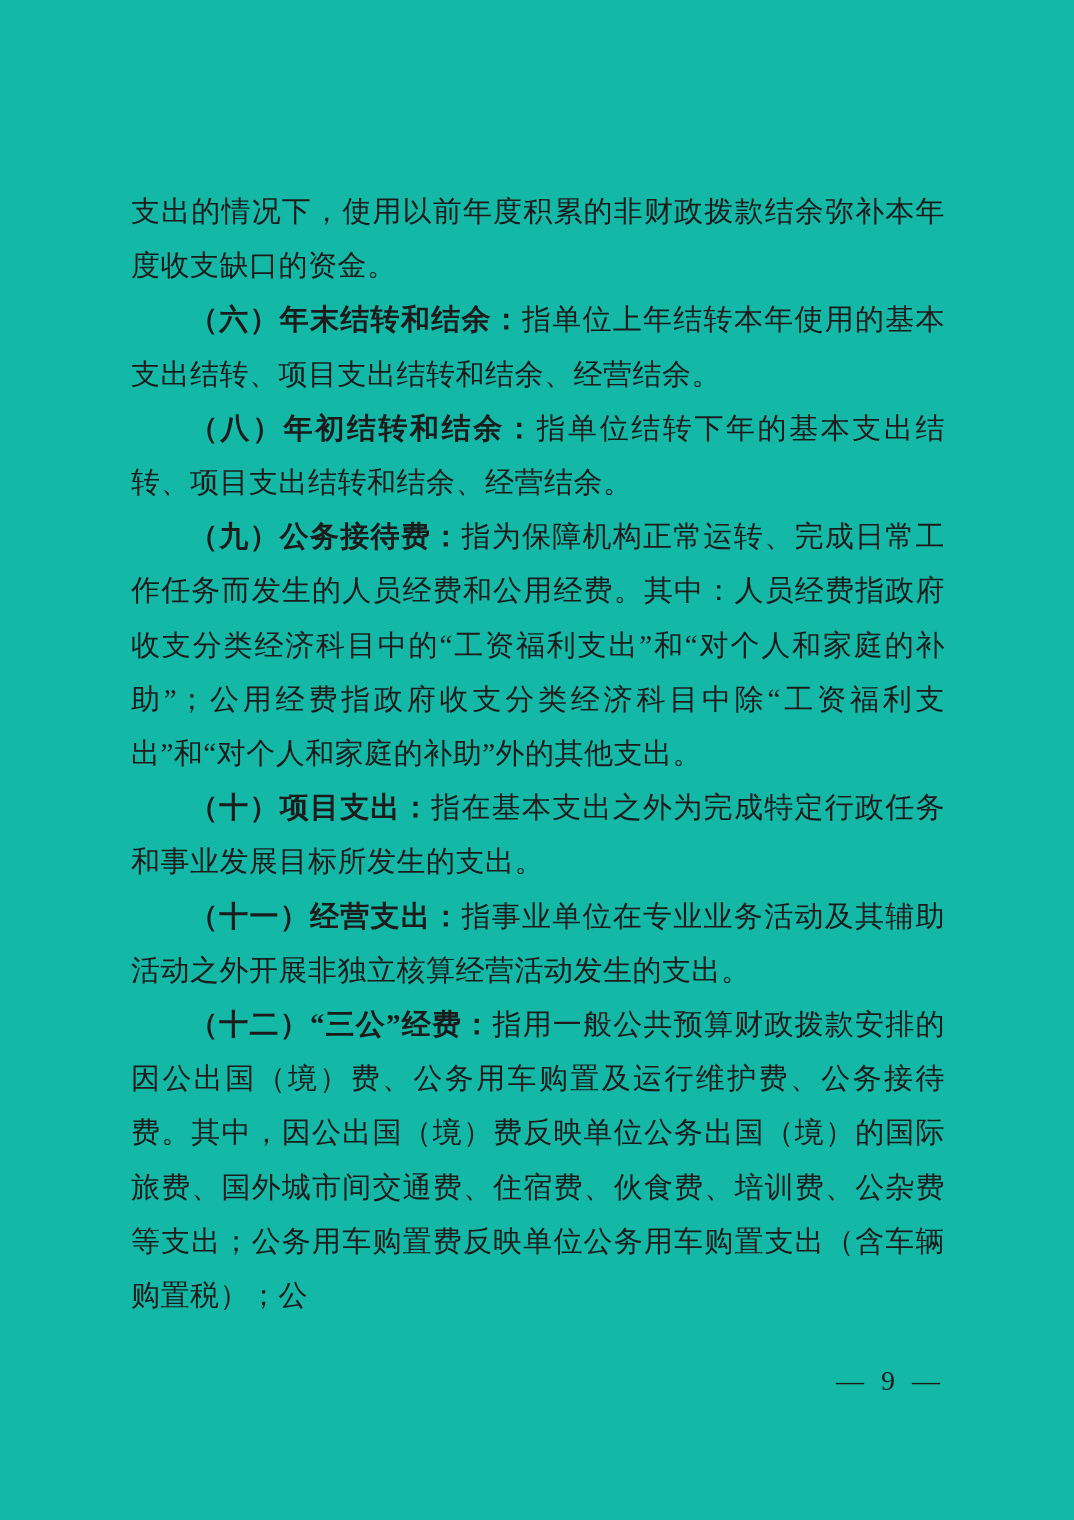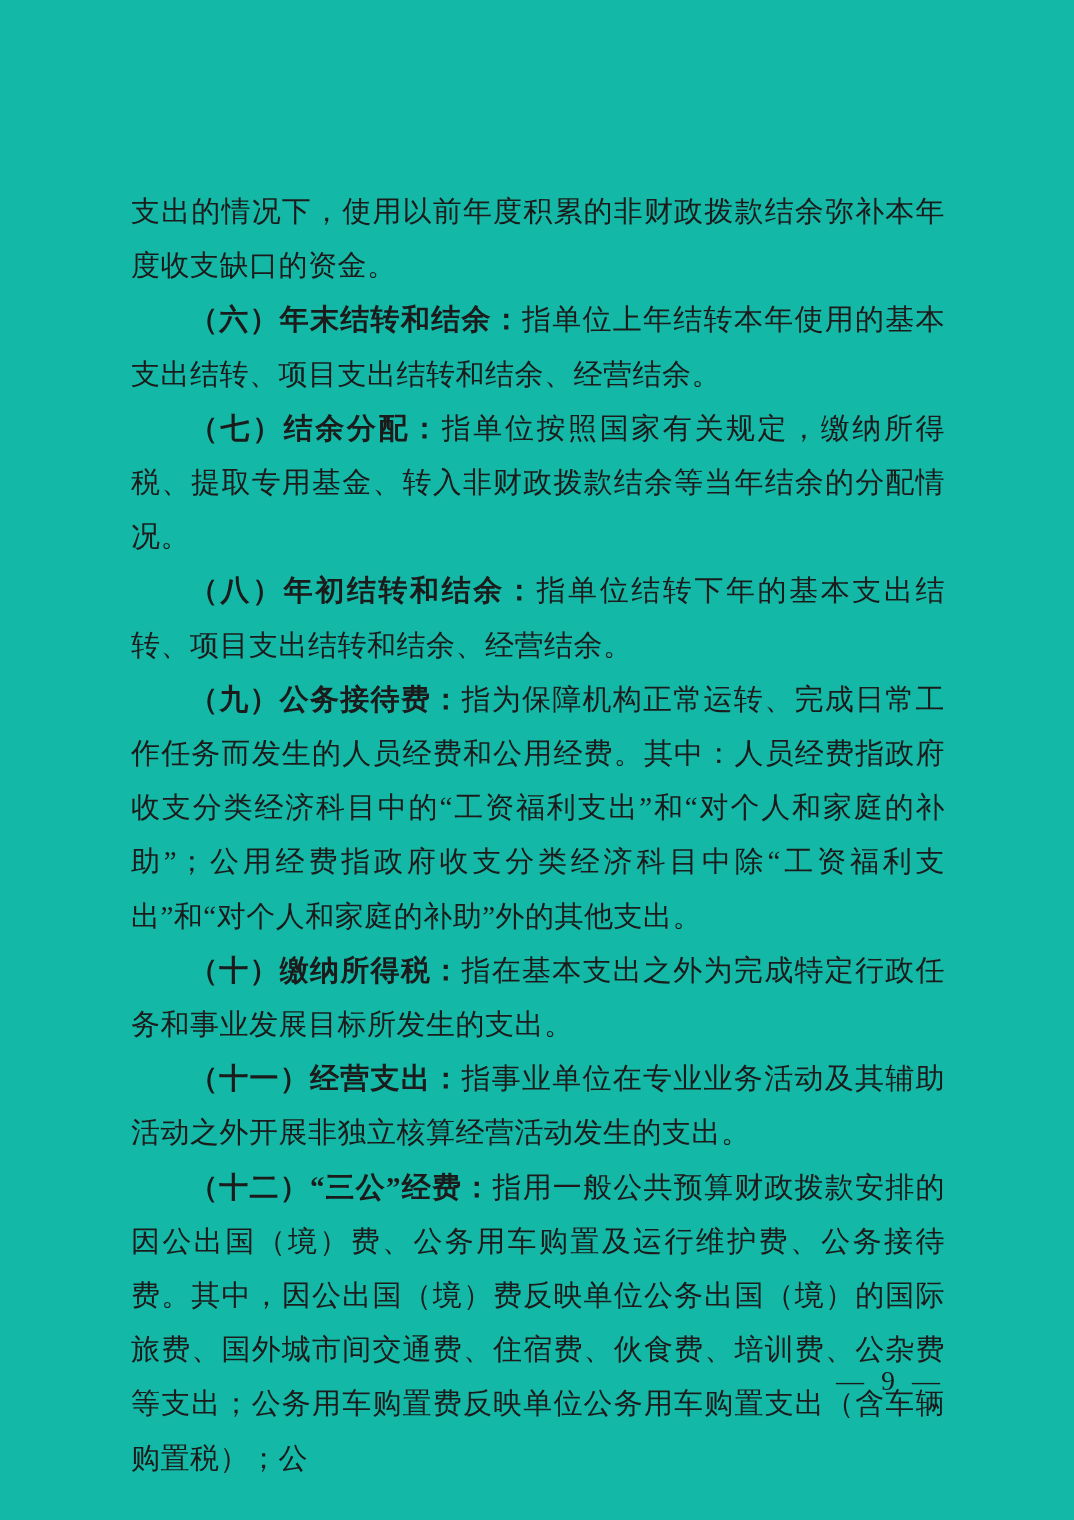--- a/index.html
+++ b/index.html
@@ -55,27 +55,26 @@
 </head>
 <body>
 
 <div class="page">
   <div class="content">
 
     <p class="para flush"><span class="term"></span><span>支出的情况下，使用以前年度积累的非财政拨款结余弥补本年度收支缺口的资金。</span></p>
 
     <p class="para"><span class="term">（六）年末结转和结余：</span><span>指单位上年结转本年使用的基本支出结转、项目支出结转和结余、经营结余。</span></p>
 
-    <p class="para"><span class="term">（七）结余分配：</span><span>指单位按照国家有关规定，缴纳所得税、提取专用基金、转入非财政拨款结余等当年结余的分配情况。</span></p>
 
     <p class="para"><span class="term">（八）年初结转和结余：</span><span>指单位结转下年的基本支出结转、项目支出结转和结余、经营结余。</span></p>
 
     <p class="para"><span class="term">（九）公务接待费：</span><span>指为保障机构正常运转、完成日常工作任务而发生的人员经费和公用经费。其中：人员经费指政府收支分类经济科目中的“工资福利支出”和“对个人和家庭的补助”；公用经费指政府收支分类经济科目中除“工资福利支出”和“对个人和家庭的补助”外的其他支出。</span></p>
 
-    <p class="para"><span class="term">（十）缴纳所得税：</span><span>指在基本支出之外为完成特定行政任务和事业发展目标所发生的支出。</span></p>
+    <p class="para"><span class="term">（十）项目支出：</span><span>指在基本支出之外为完成特定行政任务和事业发展目标所发生的支出。</span></p>
 
     <p class="para"><span class="term">（十一）经营支出：</span><span>指事业单位在专业业务活动及其辅助活动之外开展非独立核算经营活动发生的支出。</span></p>
 
     <p class="para"><span class="term">（十二）“三公”经费：</span><span>指用一般公共预算财政拨款安排的因公出国（境）费、公务用车购置及运行维护费、公务接待费。其中，因公出国（境）费反映单位公务出国（境）的国际旅费、国外城市间交通费、住宿费、伙食费、培训费、公杂费等支出；公务用车购置费反映单位公务用车购置支出（含车辆购置税）；公</span></p>
 
   </div>
 
   <div class="footer">— 9 —</div>
 </div>
 

